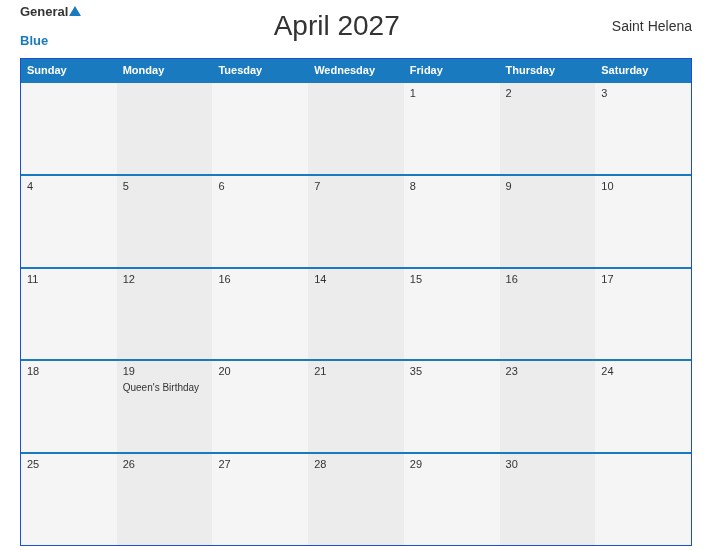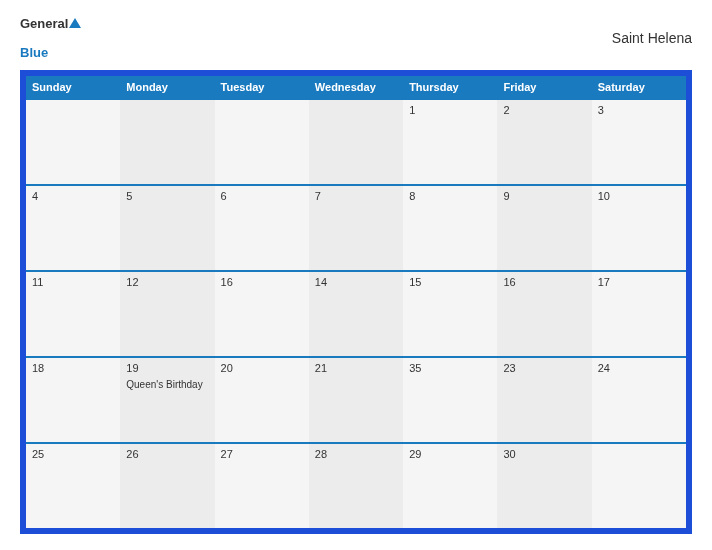--- a/index.html
+++ b/index.html
@@ -6,21 +6,21 @@
     body {
       font-family: Arial, sans-serif;
       background: #fff;
       width: 712px;
       height: 550px;
       overflow: hidden;
     }
     .page {
       width: 712px;
       height: 550px;
-      padding: 16px 20px;
+      padding: 4px 20px;
       display: flex;
       flex-direction: column;
     }
     .header {
       display: flex;
       align-items: center;
       justify-content: space-between;
       margin-bottom: 10px;
     }
     .logo {
@@ -58,21 +58,21 @@
     .region {
       font-size: 14px;
       color: #333;
       text-align: right;
       min-width: 100px;
     }
     .calendar {
       flex: 1;
       display: flex;
       flex-direction: column;
-      border: 6px solid #1d4ed8;
+      border: 1px solid #1d4ed8;
     }
     .calendar-header-row {
       display: grid;
       grid-template-columns: repeat(7, 1fr);
       background-color: #1a7abf;
     }
     .calendar-header-cell {
       color: #fff;
       font-size: 11px;
       font-weight: bold;
@@ -119,31 +119,32 @@
   <div class="header">
     <div class="logo">
       <div style="display:flex;flex-direction:column;align-items:flex-start;">
         <div style="display:flex;align-items:center;">
           <span class="logo-text-general">General</span>
           <div class="logo-triangle"></div>
         </div>
         <span class="logo-text-blue">Blue</span>
       </div>
     </div>
+    <div class="title">April 2027</div>
     <div class="region">Saint Helena</div>
   </div>
 
   <div class="calendar">
     <div class="calendar-header-row">
       <div class="calendar-header-cell">Sunday</div>
       <div class="calendar-header-cell">Monday</div>
       <div class="calendar-header-cell">Tuesday</div>
       <div class="calendar-header-cell">Wednesday</div>
+      <div class="calendar-header-cell">Friday</div>
       <div class="calendar-header-cell">Thursday</div>
-      <div class="calendar-header-cell">Friday</div>
       <div class="calendar-header-cell">Saturday</div>
     </div>
     <div class="calendar-body">
 
       <div class="calendar-week">
         <div class="calendar-cell">
             <span class="day-number"></span>
           </div>
         <div class="calendar-cell">
             <span class="day-number"></span>

